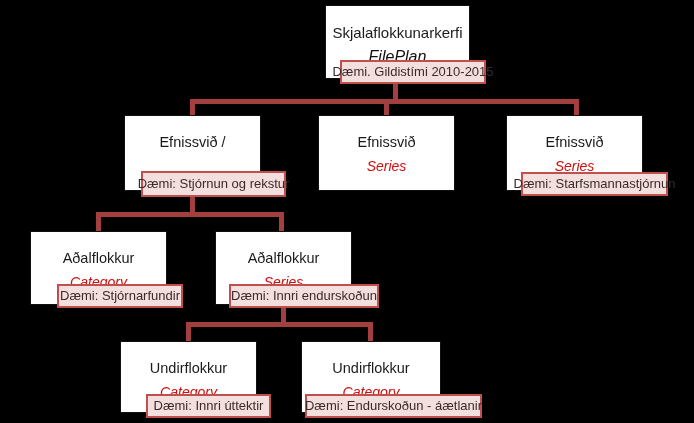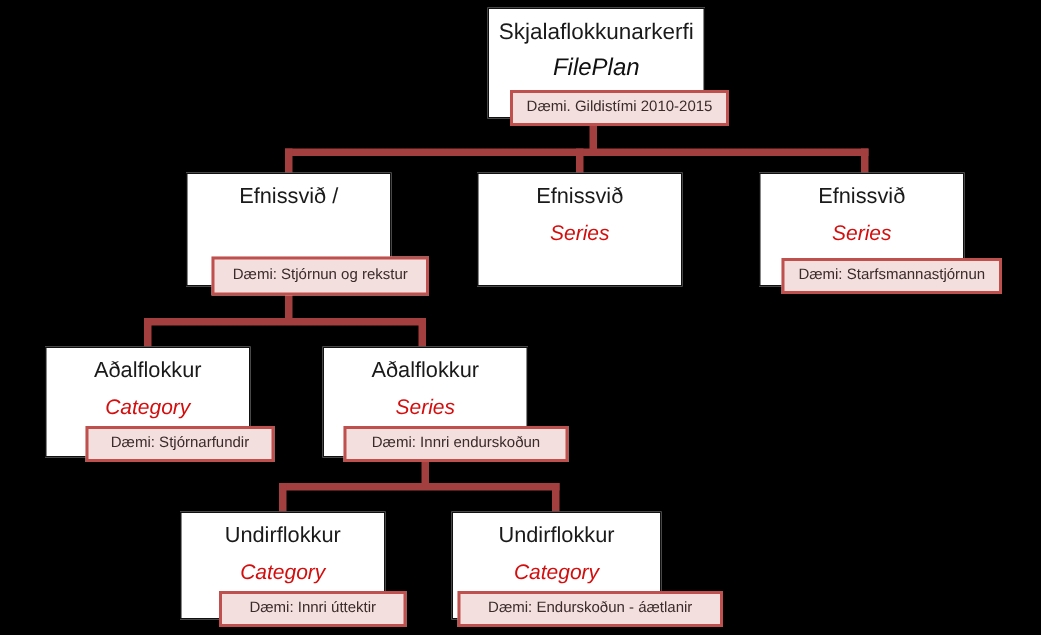--- a/index.html
+++ b/index.html
@@ -25,21 +25,21 @@
   
   .node {
     position: absolute;
     background: #ffffff;
     border: 1px solid #111111;
     box-sizing: border-box;
     display: flex;
     flex-direction: column;
     align-items: center;
     justify-content: flex-start;
-    padding-top: 7px;
+    padding-top: 18px;
   }
   .node-title {
     color: #1a1a1a;
     font-size: 14.5px;
     line-height: 1.15;
     text-align: center;
     white-space: nowrap;
   }
   .node-sub {
     color: #d40d0d;
@@ -53,21 +53,21 @@
   .node.root .node-title { font-size: 15px; }
   .node.root .node-sub { font-size: 16px; color: #111111; }
 
   
   .tag {
     position: absolute;
     background: #f3e0de;
     border: 2px solid #c0504d;
     box-sizing: border-box;
     color: #3a2a2a;
-    font-size: 10px;
+    font-size: 13px;
     line-height: 1.25;
     display: flex;
     align-items: center;
     justify-content: center;
     text-align: center;
     padding: 1px 3px;
     white-space: nowrap;
   }
   .tag.wrap { white-space: normal; }
 </style>

